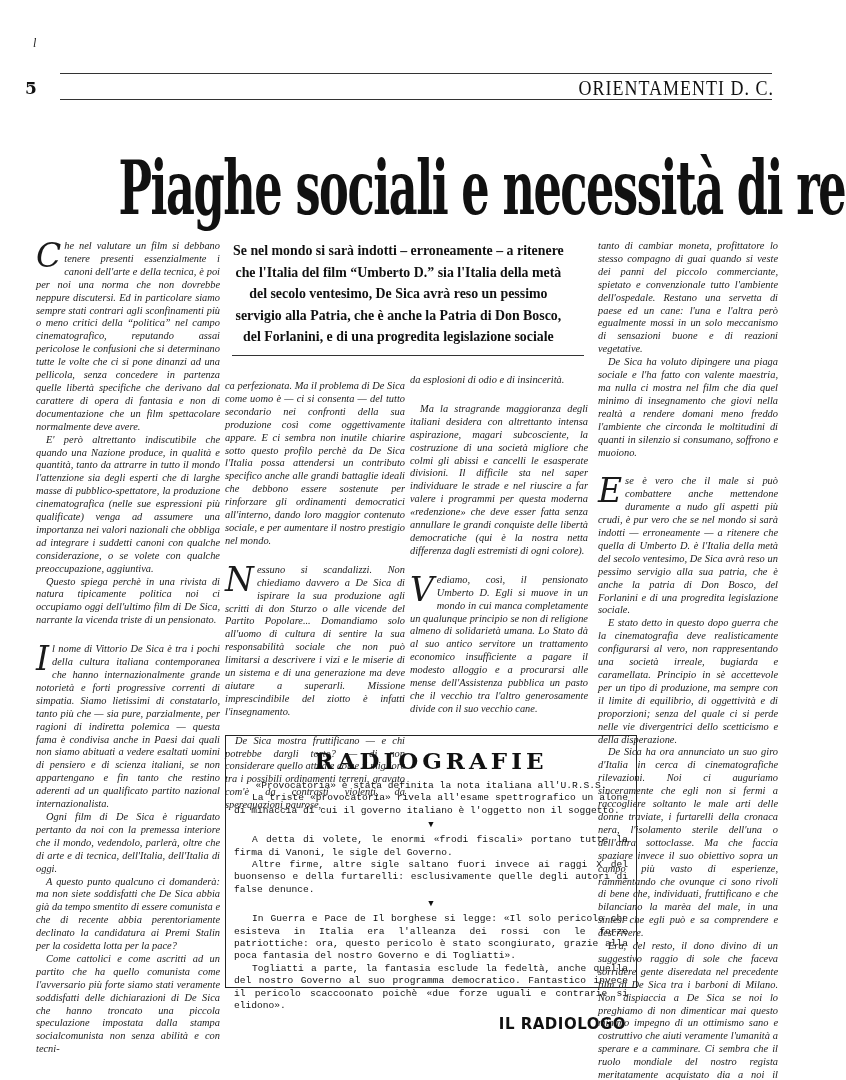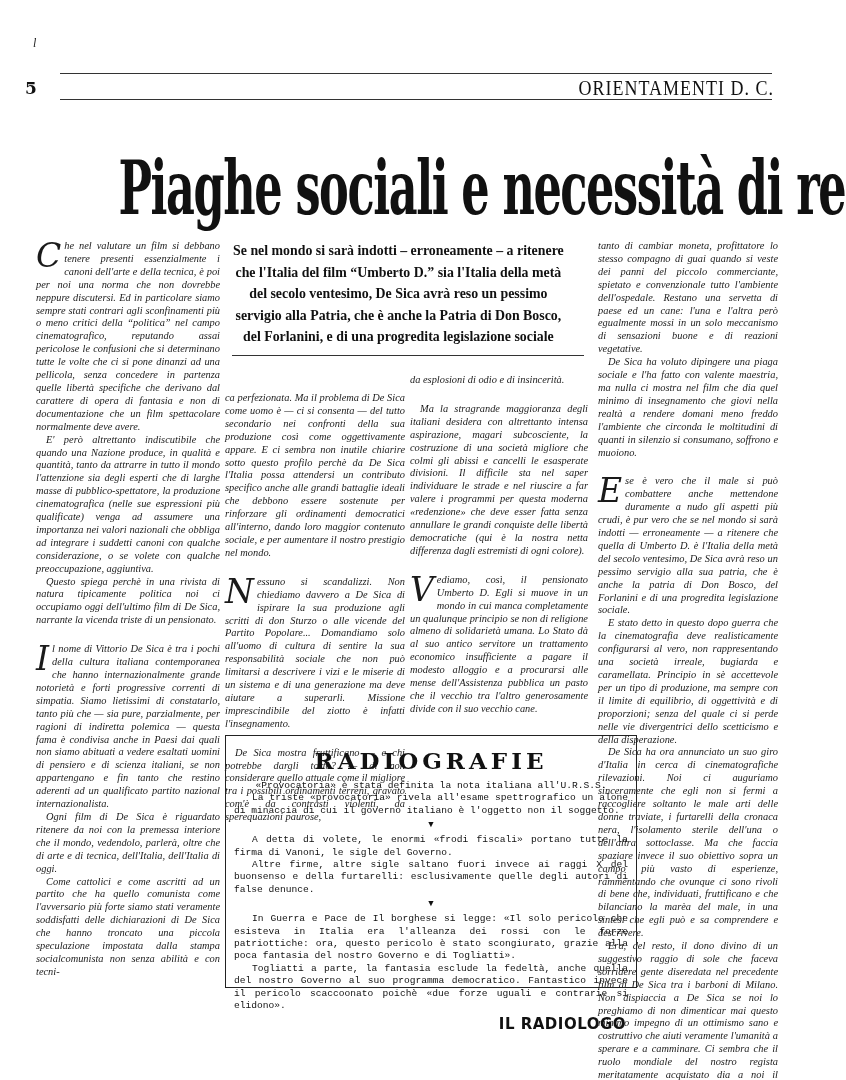--- a/index.html
+++ b/index.html
@@ -12,21 +12,21 @@
   .pagenum { position:absolute; left:25px; top:78px; font-size:17px; font-weight:bold; font-family:"DejaVu Serif", serif; }
   .section { position:absolute; right:72px; top:77px; font-size:18px; letter-spacing:1px; font-family:"Liberation Serif", serif; transform:scaleY(1.15); transform-origin:right top; }
   .headline-wrap { position:absolute; left:0; top:146px; width:846px; height:90px; }
   .headline-inner { display:block; text-align:center; font-family:"DejaVu Serif", serif; font-weight:bold; font-size:62px; line-height:70px; letter-spacing:-2px; transform:scaleX(0.72) scaleY(1.22); transform-origin:center top; white-space:nowrap; }
   .col { position:absolute; font-style:italic; font-size:10.4px; line-height:12.9px; text-align:justify; color:#1a1a1a; }
   .col p { margin:0 0 0 0; text-indent:10px; }
   .col p.gap { margin-top:16px; }
   .col p.nodent { text-indent:0; }
   .drop { float:left; font-size:33px; line-height:28px; font-style:italic; font-family:"DejaVu Serif", serif; margin:2px 3px 0 0; }
   .col1 { left:36px; top:240px; width:184px; }
-  .col2 { left:225px; top:392px; width:180px; }
+  .col2 { left:225px; top:380px; width:180px; }
   .col3 { left:410px; top:374px; width:178px; }
   .col4 { left:598px; top:240px; width:180px; }
   .subhead { position:absolute; left:225px; top:240px; width:365px; text-align:center; font-weight:bold; font-size:14.6px; line-height:21.5px; font-family:"Liberation Serif", serif; transform:scaleX(0.95); transform-origin:left top; }
   .subrule { position:absolute; left:232px; top:355px; width:352px; border-top:1px solid #333; }
   .box { position:absolute; left:225px; top:735px; width:412px; height:253px; border:1.5px solid #222; padding:0; box-sizing:border-box; }
   .box-title { text-align:center; font-family:"DejaVu Serif", serif; font-weight:bold; font-size:23px; letter-spacing:4px; margin-top:12px; line-height:26px; }
   .box-body { font-family:Liberation Mono, monospace; font-size:9.6px; line-height:12.4px; padding:0 8px; text-align:justify; margin-top:6px; }
   .box-body p { margin:0; text-indent:18px; }
   .box-body p.center { text-align:center; text-indent:0; }
   .tri { text-align:center; font-size:9px; line-height:12px; margin:2px 0 3px 0; }
@@ -46,21 +46,22 @@
 
   <div class="headline-wrap">
     <span class="headline-inner">Piaghe sociali e necessità di redenzione</span>
   </div>
 
   <div class="col col1">
     <p class="nodent"><span class="drop">C</span><span>he nel valutare un film si debbano tenere presenti essenzialmente i canoni dell'arte e della tecnica, è poi per noi una norma che non dovrebbe neppure discutersi. Ed in particolare siamo sempre stati contrari agli sconfinamenti più o meno critici della “politica” nel campo cinematografico, reputando assai pericolose le confusioni che si determinano tutte le volte che ci si pone dinanzi ad una pellicola, senza concedere in partenza quelle libertà specifiche che derivano dal carattere di opera di fantasia e non di documentazione che un film spettacolare normalmente deve avere.</span></p>
     <p>E' però altrettanto indiscutibile che quando una Nazione produce, in qualità e quantità, tanto da attrarre in tutto il mondo l'attenzione sia degli esperti che di larghe masse di pubblico-spettatore, la produzione cinematografica (nelle sue espressioni più qualificate) venga ad assumere una importanza nei valori nazionali che obbliga ad integrare i suddetti canoni con qualche considerazione, o se volete con qualche preoccupazione, aggiuntiva.</p>
     <p>Questo spiega perchè in una rivista di natura tipicamente politica noi ci occupiamo oggi dell'ultimo film di De Sica, narrante la vicenda triste di un pensionato.</p>
     <p class="nodent gap"><span class="drop">I</span><span>l nome di Vittorio De Sica è tra i pochi della cultura italiana contemporanea che hanno internazionalmente grande notorietà e forti progressive correnti di simpatia. Siamo lietissimi di constatarlo, tanto più che — sia pure, parzialmente, per ragioni di indiretta polemica — questa fama è condivisa anche in Paesi dai quali non siamo abituati a vedere esaltati uomini di pensiero e di scienza italiani, se non appartengano e fin tanto che restino aderenti ad un qualificato partito nazional internazionalista.</span></p>
-    <p>Ogni film di De Sica è riguardato ritenere da noi con la premessa interiore che il mondo, vedendolo, parlerà, oltre che di arte e di tecnica, dell'Italia, dell'Italia di oggi.</p>
+    <p>Ogni film di De Sica è riguardato pertanto da noi con la premessa interiore che il mondo, vedendolo, parlerà, oltre che di arte e di tecnica, dell'Italia, dell'Italia di oggi.</p>
+    <p>A questo punto qualcuno ci domanderà: ma non siete soddisfatti che De Sica abbia già da tempo smentito di essere comunista e che di recente abbia perentoriamente declinato la candidatura ai Premi Stalin per la cosidetta lotta per la pace?</p>
     <p>Come cattolici e come ascritti ad un partito che ha quello comunista come l'avversario più forte siamo stati veramente soddisfatti delle dichiarazioni di De Sica che hanno troncato una piccola speculazione impostata dalla stampa socialcomunista non senza abilità e con tecni-</p>
   </div>
 
   <div class="subhead">Se nel mondo si sarà indotti – erroneamente – a ritenere che l'Italia del film “Umberto D.” sia l'Italia della metà del secolo ventesimo, De Sica avrà reso un pessimo servigio alla Patria, che è anche la Patria di Don Bosco, del Forlanini, e di una progredita legislazione sociale</div>
   <div class="subrule"></div>
 
   <div class="col col2">
     <p class="nodent">ca perfezionata. Ma il problema di De Sica come uomo è — ci si consenta — del tutto secondario nei confronti della sua produzione così come oggettivamente appare. E ci sembra non inutile chiarire sotto questo profilo perchè da De Sica l'Italia possa attendersi un contributo specifico anche alle grandi battaglie ideali che debbono essere sostenute per rinforzare gli ordinamenti democratici all'interno, dando loro maggior contenuto sociale, e per aumentare il nostro prestigio nel mondo.</p>
     <p class="nodent gap"><span class="drop">N</span><span>essuno si scandalizzi. Non chiediamo davvero a De Sica di ispirare la sua produzione agli scritti di don Sturzo o alle vicende del Partito Popolare... Domandiamo solo all'uomo di cultura di sentire la sua responsabilità sociale che non può limitarsi a descrivere i vizi e le miserie di un sistema e di una generazione ma deve aiutare a superarli. Missione imprescindibile del ziotto è infatti l'insegnamento.</span></p>
     <p class="gap">De Sica mostra fruttificano — e chi potrebbe dargli torto? — di non considerare quello attuale come il migliore tra i possibili ordinamenti terreni, gravato com'è da contrasti violenti, da sperequazioni paurose,</p>

